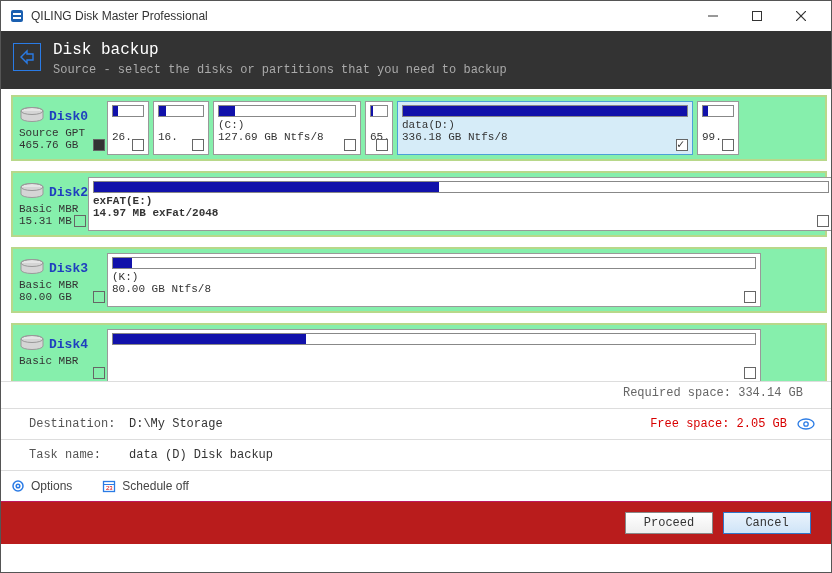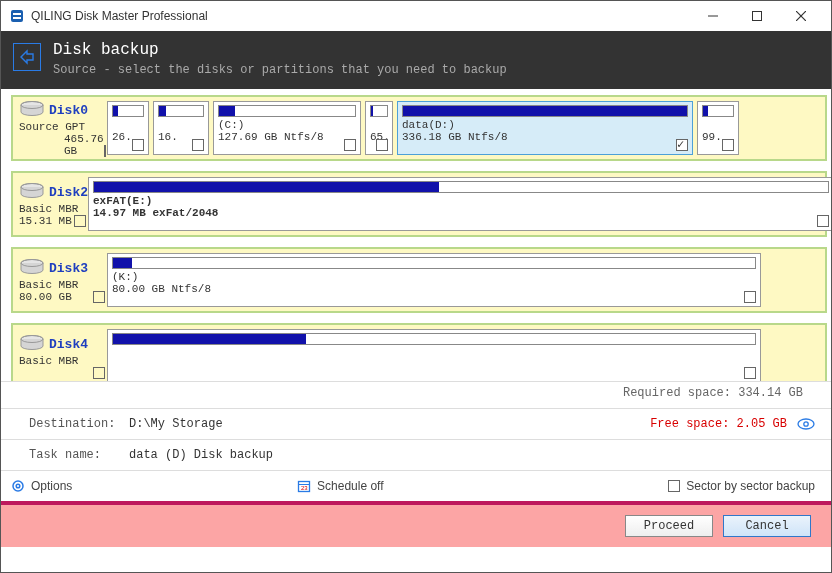--- a/index.html
+++ b/index.html
@@ -7,21 +7,21 @@
 .titlebar { height: 30px; display: flex; align-items: center; padding: 0 8px; background: #fff; }
 .titlebar .app-icon { width: 16px; height: 16px; margin-right: 6px; }
 .titlebar .title { flex: 1; font-size: 12px; color: #333; }
 .titlebar .win-btns { display: flex; gap: 0; }
 .titlebar .win-btn { width: 44px; height: 30px; display: flex; align-items: center; justify-content: center; }
 .header { background: #333; color: #fff; padding: 10px 16px 12px 12px; display: flex; align-items: flex-start; }
 .header-icon { width: 28px; height: 28px; border: 1px solid #2a7be5; display:flex; align-items:center; justify-content:center; margin-right: 12px; margin-top:2px;}
 .header-title { font-family: "Courier New", monospace; font-size: 16px; color: #fff; margin-bottom: 4px; }
 .header-sub { font-family: "Courier New", monospace; font-size: 12px; color: #aaa; }
 .disk-area { height: 292px; overflow-y: scroll; overflow-x: hidden; padding: 6px 4px 6px 10px; background: #fff; }
-.disk-row { border: 2px solid #b8d88a; background: #fef9c3; padding: 4px; display: flex; align-items: stretch; margin-bottom: 10px; height: 66px; }
+.disk-row { border: 2px solid #b8d88a; background: #86efac; padding: 4px; display: flex; align-items: stretch; margin-bottom: 10px; height: 66px; }
 .disk-label { width: 90px; display:flex; flex-direction:column; justify-content:center; padding-left:2px;}
 .disk-name { font-family: "Courier New", monospace; font-weight: bold; color: #1f3fbf; font-size: 13px; }
 .disk-type { font-family: "Courier New", monospace; font-size: 11px; color: #333; }
 .disk-size { font-family: "Courier New", monospace; font-size: 11px; color: #333; }
 .disk-name-row { display:flex; align-items:center; gap:4px;}
 .disk-icon { width:26px; }
 .disk-chk { width: 12px; height: 12px; border: 1px solid #666; display:inline-block; margin-left:auto; margin-right:2px; align-self:flex-end;}
 .disk-chk.filled { background:#333; }
 .parts { display:flex; gap:4px; flex:1; }
 .part { border: 1px solid #999; background:#fff; display:flex; flex-direction:column; padding:3px 4px; position:relative; font-family:"Courier New", monospace; font-size:11px; color:#333;}
@@ -32,24 +32,24 @@
 .part .pinfo { white-space:nowrap; overflow:hidden; }
 .part .pchk { position:absolute; bottom:3px; right:4px; width:12px; height:12px; border:1px solid #666; background:#fff;}
 .part .pchk.checked::after { content:"✓"; position:absolute; top:-3px; left:0; font-size:12px; color:#333;}
 .req-line { text-align:right; font-family:"Courier New", monospace; font-size:12px; color:#666; padding:4px 28px 8px 0; border-top:1px solid #ddd;}
 .sep { border-top:1px solid #ddd; }
 .row { display:flex; align-items:center; padding: 8px 16px 8px 28px; font-family:"Courier New", monospace; font-size:12px; color:#333; }
 .row .lbl { width:100px; color:#555;}
 .row .val { color:#333; }
 .row .free { margin-left:auto; color:#d80000; margin-right:10px;}
 .browse-icon { width:18px; height:14px; }
-.bottom-opts { display:flex; align-items:center; gap:30px; padding:8px 16px 8px 10px; border-top:1px solid #ddd; font-size:12px; color:#444;justify-content:space-between;}
+.bottom-opts { display:flex; align-items:center; gap:30px; padding:8px 16px 8px 10px; border-top:1px solid #ddd; font-size:12px; color:#444;}
 .opt { display:flex; align-items:center; gap:6px;}
 .chk { width:12px; height:12px; border:1px solid #666; display:inline-block;}
-.btn-row { display:flex; justify-content:flex-end; gap:10px; padding:10px 20px 10px 0; border-top:4px solid #be185d; background:#fca5a5;align-items:flex-end;}
+.btn-row { display:flex; justify-content:flex-end; gap:10px; padding:10px 20px 10px 0; border-top:1px solid #be185d; background:#b91c1c;align-items:flex-end;}
 .btn { width:88px; height:22px; border:1px solid #888; background:linear-gradient(#fff,#eee); font-family:"Courier New", monospace; font-size:12px; text-align:center; line-height:20px; color:#333;}
 .btn.primary { border-color:#3077c9; background:linear-gradient(#eaf3fc,#cfe4f8);}
 ::-webkit-scrollbar { width:16px; }
 ::-webkit-scrollbar-track { background:#f0f0f0; }
 ::-webkit-scrollbar-thumb { background:#c8c8c8; border:1px solid #aaa;}
 </style>
 </head>
 <body>
 
 <div class="titlebar">
@@ -98,21 +98,21 @@
       <div class="disk-label">
         <div class="disk-name-row">
           <span class="disk-icon"><svg width="26" height="18">
               <ellipse cx="13" cy="5" rx="11" ry="3.5" fill="#e5e5e5" stroke="#999"></ellipse>
               <path d="M2 5 L2 12 A11 3.5 0 0 0 24 12 L24 5" fill="#d5d5d5" stroke="#999"></path>
               <ellipse cx="13" cy="5" rx="11" ry="3.5" fill="none" stroke="#999"></ellipse>
             </svg></span>
           <span class="disk-name">Disk0</span>
         </div>
     <div class="disk-type">Source GPT</div>
-    <div style="display:flex;align-items:center;margin-left:45px;">
+    <div style="display:flex;align-items:center;">
           <span class="disk-size">465.76 GB</span>
           <span class="disk-chk filled"></span>
         </div>
       </div>
       <div class="parts">
         <div class="part" style="width: 42px;">
           <div class="bar">
             <div class="fill" style="width:15%"></div>
           </div>
       <div class="plabel">&nbsp;</div>
@@ -276,22 +276,18 @@
     <span>Options</span>
   </div>
   <div class="opt">
     <svg width="14" height="14">
         <rect x="1.5" y="2.5" width="11" height="10" fill="none" stroke="#2a7be5" stroke-width="1.3"></rect>
         <line x1="1.5" y1="5.5" x2="12.5" y2="5.5" stroke="#2a7be5"></line>
         <text x="4" y="11" font-size="6" fill="#d80000">23</text>
       </svg>
     <span>Schedule off</span>
   </div>
-  <div class="opt" style="margin-left:60px;">
-    <span class="chk"></span>
-    <span>Sector by sector backup</span>
-  </div>
 </div>
 
 <div class="btn-row">
   <div class="btn">Proceed</div>
   <div class="btn primary">Cancel</div>
 </div>
 
 </body></html>

